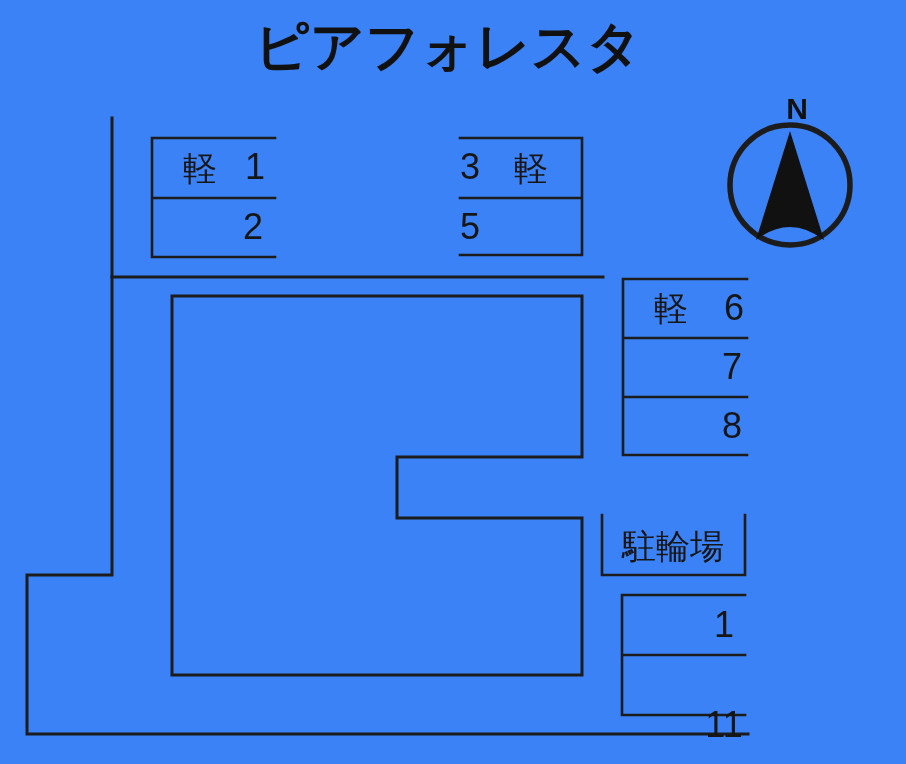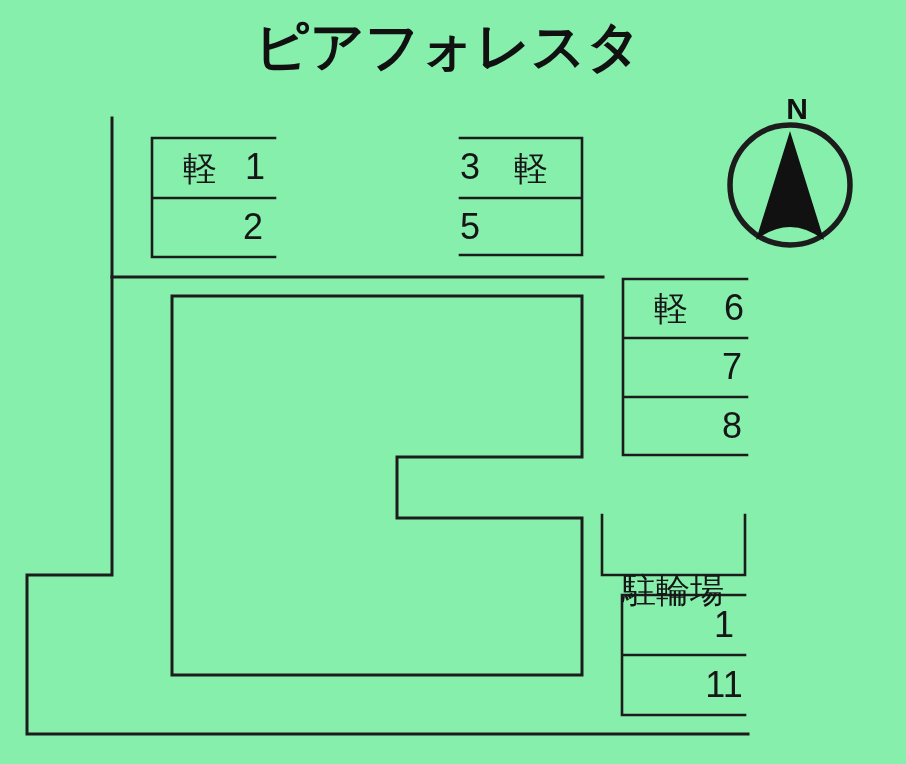--- a/index.html
+++ b/index.html
@@ -5,21 +5,21 @@
   html, body {
     margin: 0;
     padding: 0;
     background: #ffffff;
     font-family: "Liberation Sans", "DejaVu Sans", sans-serif;
   }
   .canvas {
     position: relative;
     width: 906px;
     height: 764px;
-    background: #86efac;
+    background: #3b82f6;
     overflow: hidden;
   }
   svg.plan {
     position: absolute;
     left: 0;
     top: 0;
   }
   .ln {
     stroke: #1c1c1c;
     fill: none;
@@ -97,19 +97,19 @@
 
   <div class="lbl num" style="left:470px; top:227px;">5</div>
 
   <div class="lbl kanji" style="left:671px; top:308px;">軽</div>
   <div class="lbl num" style="left:734px; top:308px;">6</div>
 
   <div class="lbl num" style="left:732px; top:367px;">7</div>
 
   <div class="lbl num" style="left:732px; top:426px;">8</div>
 
-  <div class="lbl kanji" style="left:673px; top:546px;margin-top:44px;">駐輪場</div>
+  <div class="lbl kanji" style="left:673px; top:546px;">駐輪場</div>
 
   <div class="lbl num" style="left:724px; top:625px;">1</div>
 
-  <div class="lbl num" style="left:724px; top:685px;">11</div>
+  <div class="lbl num" style="left:724px; top:725px;">11</div>
 
 </div>
 
 </body></html>

